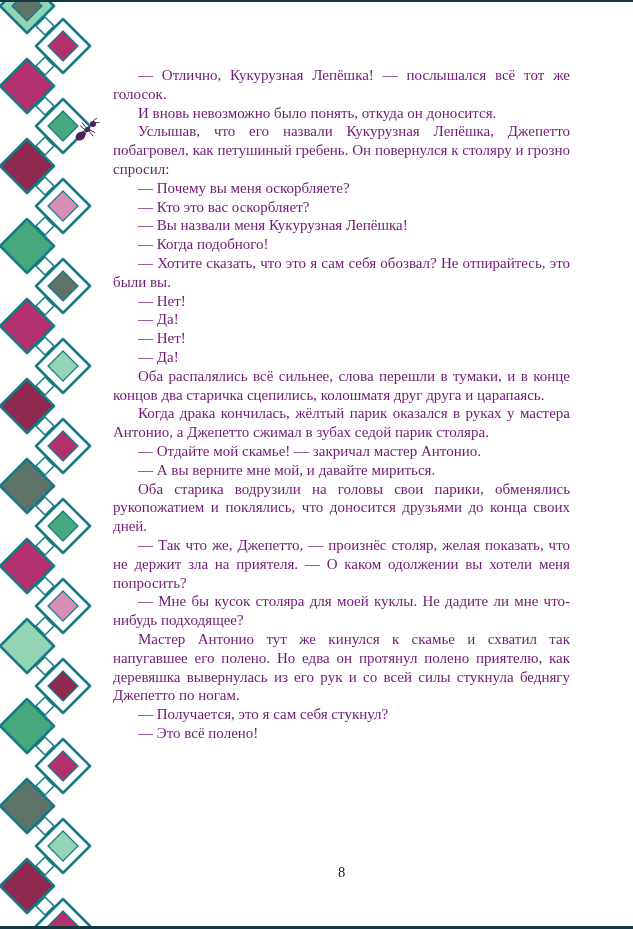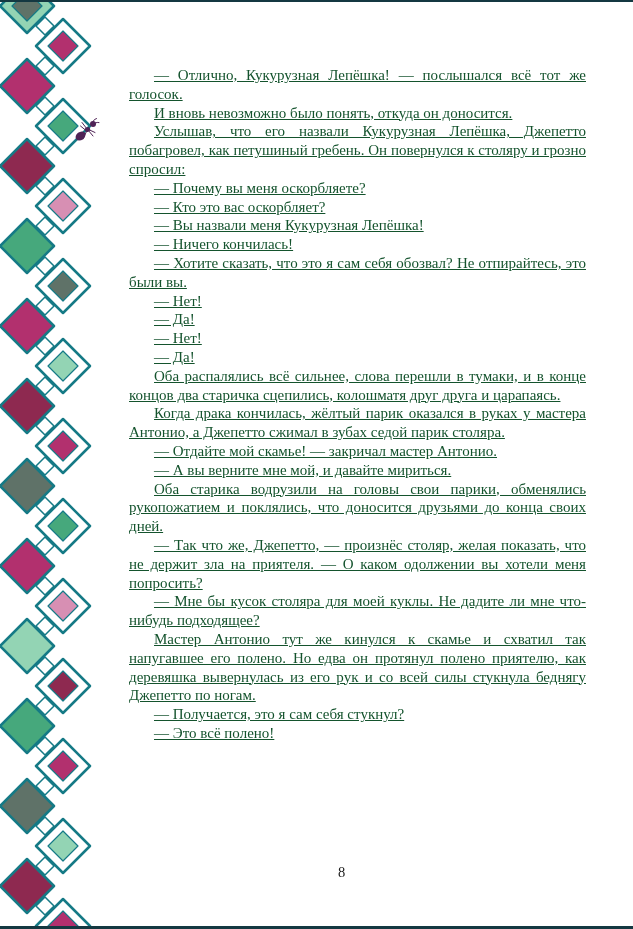--- a/index.html
+++ b/index.html
@@ -11,25 +11,24 @@
     overflow: hidden;
   }
   .page { position: absolute; inset: 0; background: #fff; }
   .edge { position: absolute; left: 0; width: 100%; background: var(--edge, #143841); }
   .edge-top { top: 0; height: 2px; }
   .edge-bottom { bottom: 0; height: 3px; }
   .deco { position: absolute; left: 0; top: 0; width: 105px; height: 929px; }
   .deco svg { display: block; width: 105px; height: 929px; }
   .ant { position: absolute; left: 72px; top: 116px; width: 30px; height: 30px; color: var(--ant, #4f2356); }
   .text-block {
-    position: absolute; left: 129px; top: 66px; width: 457px;
+    position: absolute; left: 113px; top: 66px; width: 457px;
     font-size: 15px; line-height: 18.8px;
     text-align: justify;
-    color: #14532d;
-    text-decoration: underline;
+    color: #701a75;
   }
   .text-block p { margin: 0; padding: 0; text-indent: 25px; }
   .text-block p.flush { text-indent: 0; }
   .page-number {
     position: absolute; left: 113px; top: 864px; width: 457px;
     text-align: center; font-size: 14.5px; color: #1a1a1a;
   }
 </style>
 </head>
 <body>
@@ -118,21 +117,21 @@
     </g>
   </svg>
 
   <main class="text-block">
     <p>— Отлично, Кукурузная Лепёшка! — послышался всё тот же голосок.</p>
     <p>И вновь невозможно было понять, откуда он доносится.</p>
     <p>Услышав, что его назвали Кукурузная Лепёшка, Джепетто побагровел, как петушиный гребень. Он повернулся к столяру и грозно спросил:</p>
     <p>— Почему вы меня оскорбляете?</p>
     <p>— Кто это вас оскорбляет?</p>
     <p>— Вы назвали меня Кукурузная Лепёшка!</p>
-    <p>— Ничего кончилась!</p>
+    <p>— Когда подобного!</p>
     <p>— Хотите сказать, что это я сам себя обозвал? Не отпирайтесь, это были вы.</p>
     <p>— Нет!</p>
     <p>— Да!</p>
     <p>— Нет!</p>
     <p>— Да!</p>
     <p>Оба распалялись всё сильнее, слова перешли в тумаки, и в конце концов два старичка сцепились, колошматя друг друга и царапаясь.</p>
     <p>Когда драка кончилась, жёлтый парик оказался в руках у мастера Антонио, а Джепетто сжимал в зубах седой парик столяра.</p>
     <p>— Отдайте мой скамье! — закричал мастер Антонио.</p>
     <p>— А вы верните мне мой, и давайте мириться.</p>
     <p>Оба старика водрузили на головы свои парики, обменялись рукопожатием и поклялись, что доносится друзьями до конца своих дней.</p>

